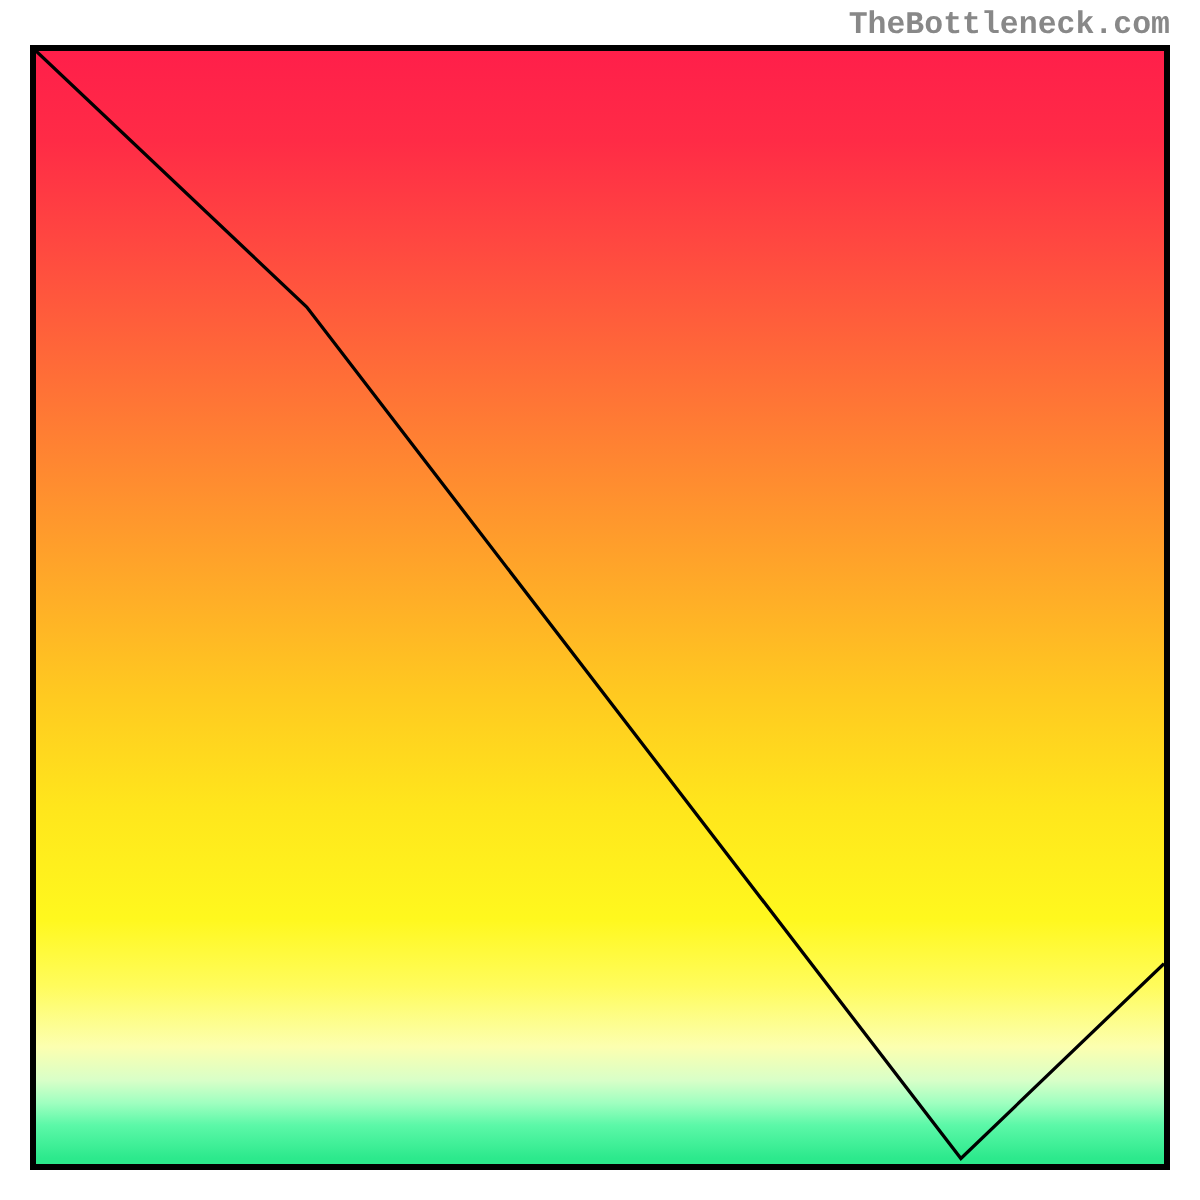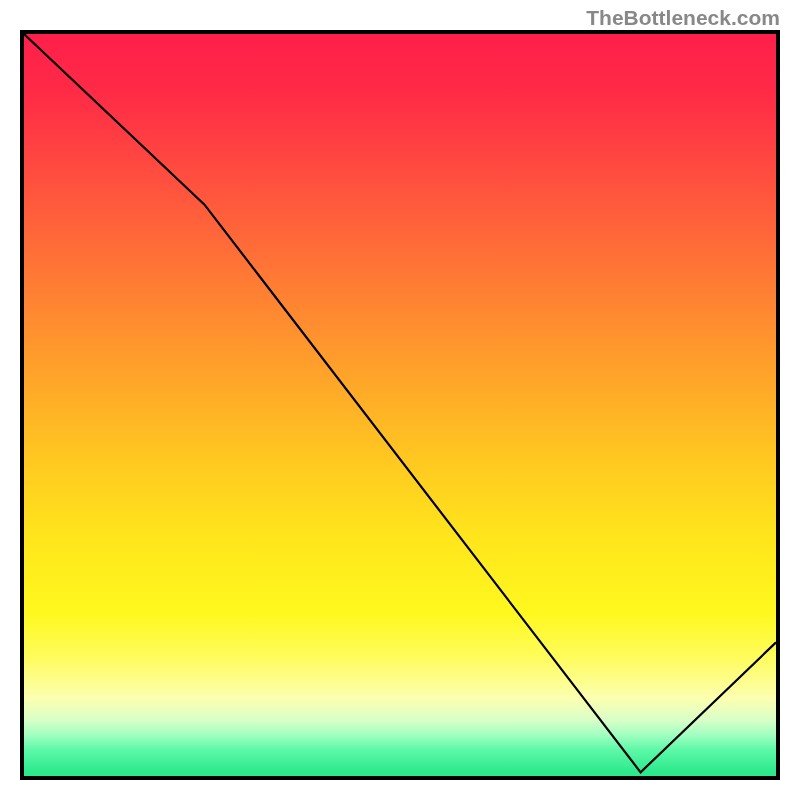--- a/index.html
+++ b/index.html
@@ -15,21 +15,21 @@
     width: 800px;
     height: 800px;
   }
   .watermark {
     position: absolute;
     top: 6px;
     right: 20px;
     font-size: 21px;
     font-weight: bold;
     color: #888888;
-    font-family: Liberation Sans, sans-serif;
+    font-family: Liberation Mono, monospace;
   }
   .plot-area {
     position: absolute;
     left: 20px;
     top: 30px;
     width: 760px;
     height: 750px;
     border: 4px solid black;
     box-sizing: border-box;
     overflow: hidden;

